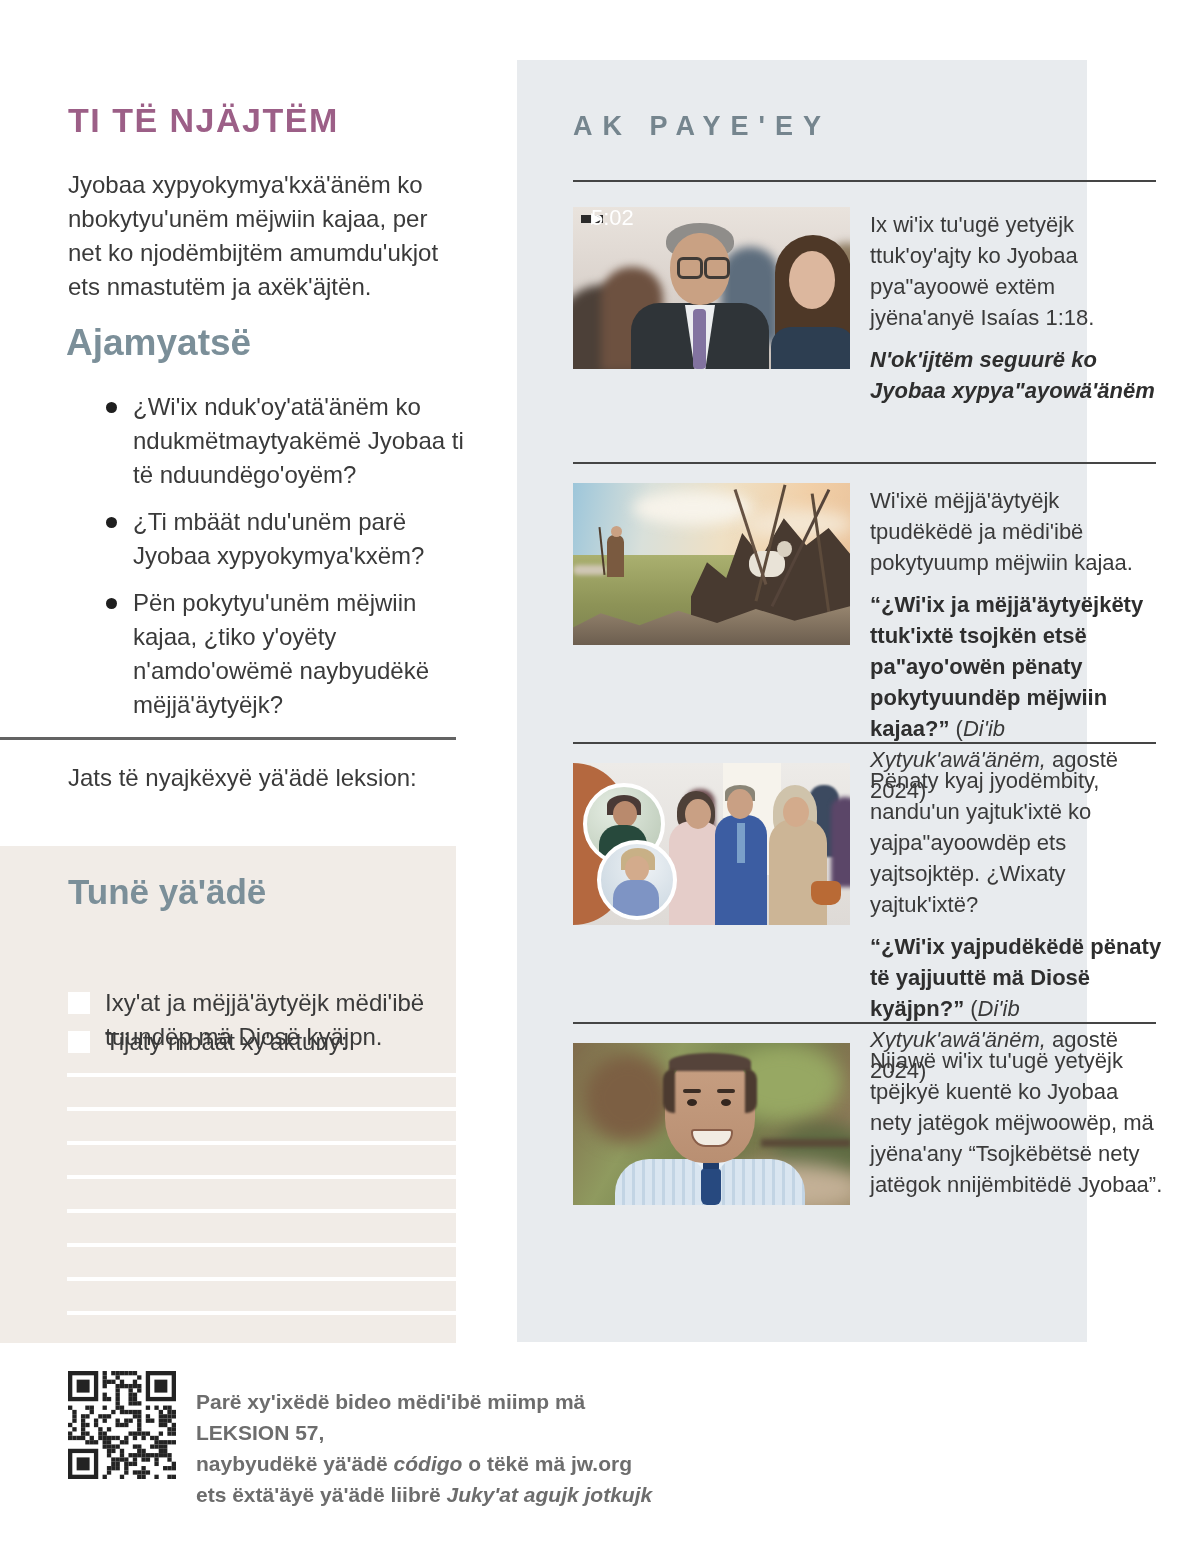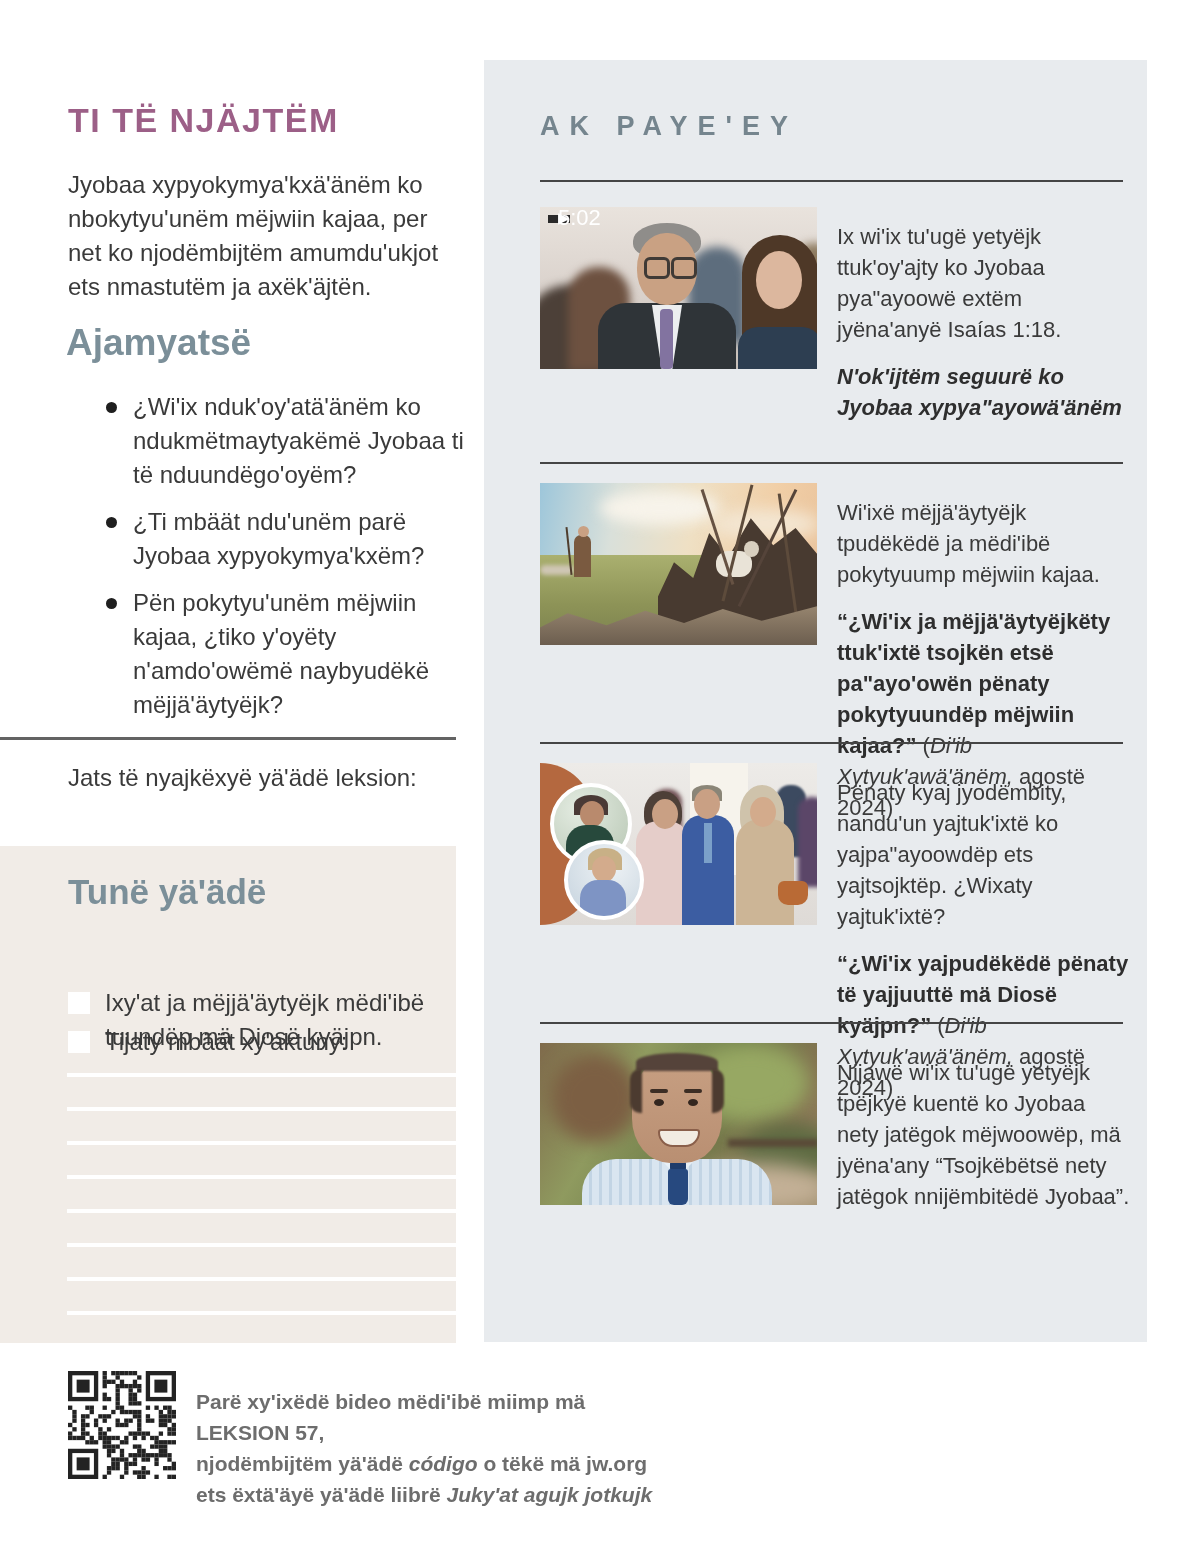--- a/index.html
+++ b/index.html
@@ -28,34 +28,34 @@
   .hw-i2{top:1025px;}
   .wlines{left:67px;top:1073px;width:389px;}
   .wline{height:4px;background:#ffffff;margin-bottom:30px;}
 
   .qr{left:68px;top:1371px;width:108px;height:108px;}
   .qr-caption{left:196px;top:1386px;width:470px;font-size:21px;line-height:31px;
               font-weight:700;color:#6d6d6d;}
   .qr-caption i{font-weight:700;}
 
   
-  .panel{left:484px;top:60px;width:663px;height:1282px;background:#e8ebee;}
+  .panel{left:517px;top:60px;width:570px;height:1282px;background:#e8ebee;}
   .panel .abs{position:absolute;}
   .r-title{left:56px;top:51px;font-size:27px;font-weight:700;letter-spacing:10px;
            color:#75858e;white-space:nowrap;}
   .divider{left:56px;width:583px;height:2px;background:#454545;}
   .d1{top:120px;} .d2{top:402px;} .d3{top:682px;} .d4{top:962px;}
 
   .fig{left:56px;width:277px;height:162px;overflow:hidden;background:#cccccc;}
   .fig *{position:absolute;}
   .fg1{top:147px;} .fg2{top:423px;} .fg3{top:703px;} .fg4{top:983px;}
 
   .rowtext{left:353px;width:294px;font-size:22px;line-height:31px;color:#3a3a3a;}
   .t1{top:145px;} .t2{top:421px;} .t3{top:701px;} .t4{top:981px;}
-  .rowtext p{margin:16px 0 11px 0;}
+  .rowtext p{margin:4px 0 11px 0;}
   .rowtext .q{font-weight:700;color:#2e2e2e;text-align:right;}
   .t1 .q{font-style:italic;}
   .rowtext .src{font-weight:400;}
   .rowtext i.src{font-style:italic;}
 
   
   .f1{background:linear-gradient(180deg,#e9e3dd 0%,#d9d1cb 55%,#c7bfb9 100%);}
   .f1 .p1{left:-14px;top:78px;width:92px;height:120px;background:#4c4038;border-radius:42px 42px 0 0;filter:blur(5px);}
   .f1 .p2{left:28px;top:60px;width:62px;height:104px;background:#6d5140;border-radius:30px 30px 0 0;filter:blur(4px);}
   .f1 .p3{left:148px;top:40px;width:58px;height:96px;background:#5d6d7d;border-radius:28px 28px 0 0;filter:blur(5px);}
@@ -402,21 +402,21 @@
       <rect x="77.76" y="0" width="30.240000000000002" height="30.240000000000002" fill="#232323"></rect>
       <rect x="82.08000000000001" y="4.32" width="21.6" height="21.6" fill="#ffffff"></rect>
       <rect x="86.4" y="8.64" width="12.96" height="12.96" fill="#232323"></rect>
       <rect x="0" y="77.76" width="30.240000000000002" height="30.240000000000002" fill="#232323"></rect>
       <rect x="4.32" y="82.08000000000001" width="21.6" height="21.6" fill="#ffffff"></rect>
       <rect x="8.64" y="86.4" width="12.96" height="12.96" fill="#232323"></rect>
     </svg>
 
   <div class="abs qr-caption">
     <div><span>Parë xy'ixëdë bideo mëdi'ibë miimp mä LEKSION 57,</span><i></i><span></span></div>
-    <div><span>njodëmbijtëm yä'ädë </span><i>código</i><span> o tëkë mä jw.org</span></div>
+    <div><span>naybyudëkë yä'ädë </span><i>código</i><span> o tëkë mä jw.org</span></div>
     <div><span>ets ëxtä'äyë yä'ädë liibrë </span><i>Juky'at agujk jotkujk</i><span></span></div>
   </div>
 
   <div class="abs panel">
     <div class="abs r-title">AK PAYE'EY</div>
 
     <div class="abs divider d1"></div>
 
     <div class="abs fig fg1 f1">
       <div class="p1"></div>

